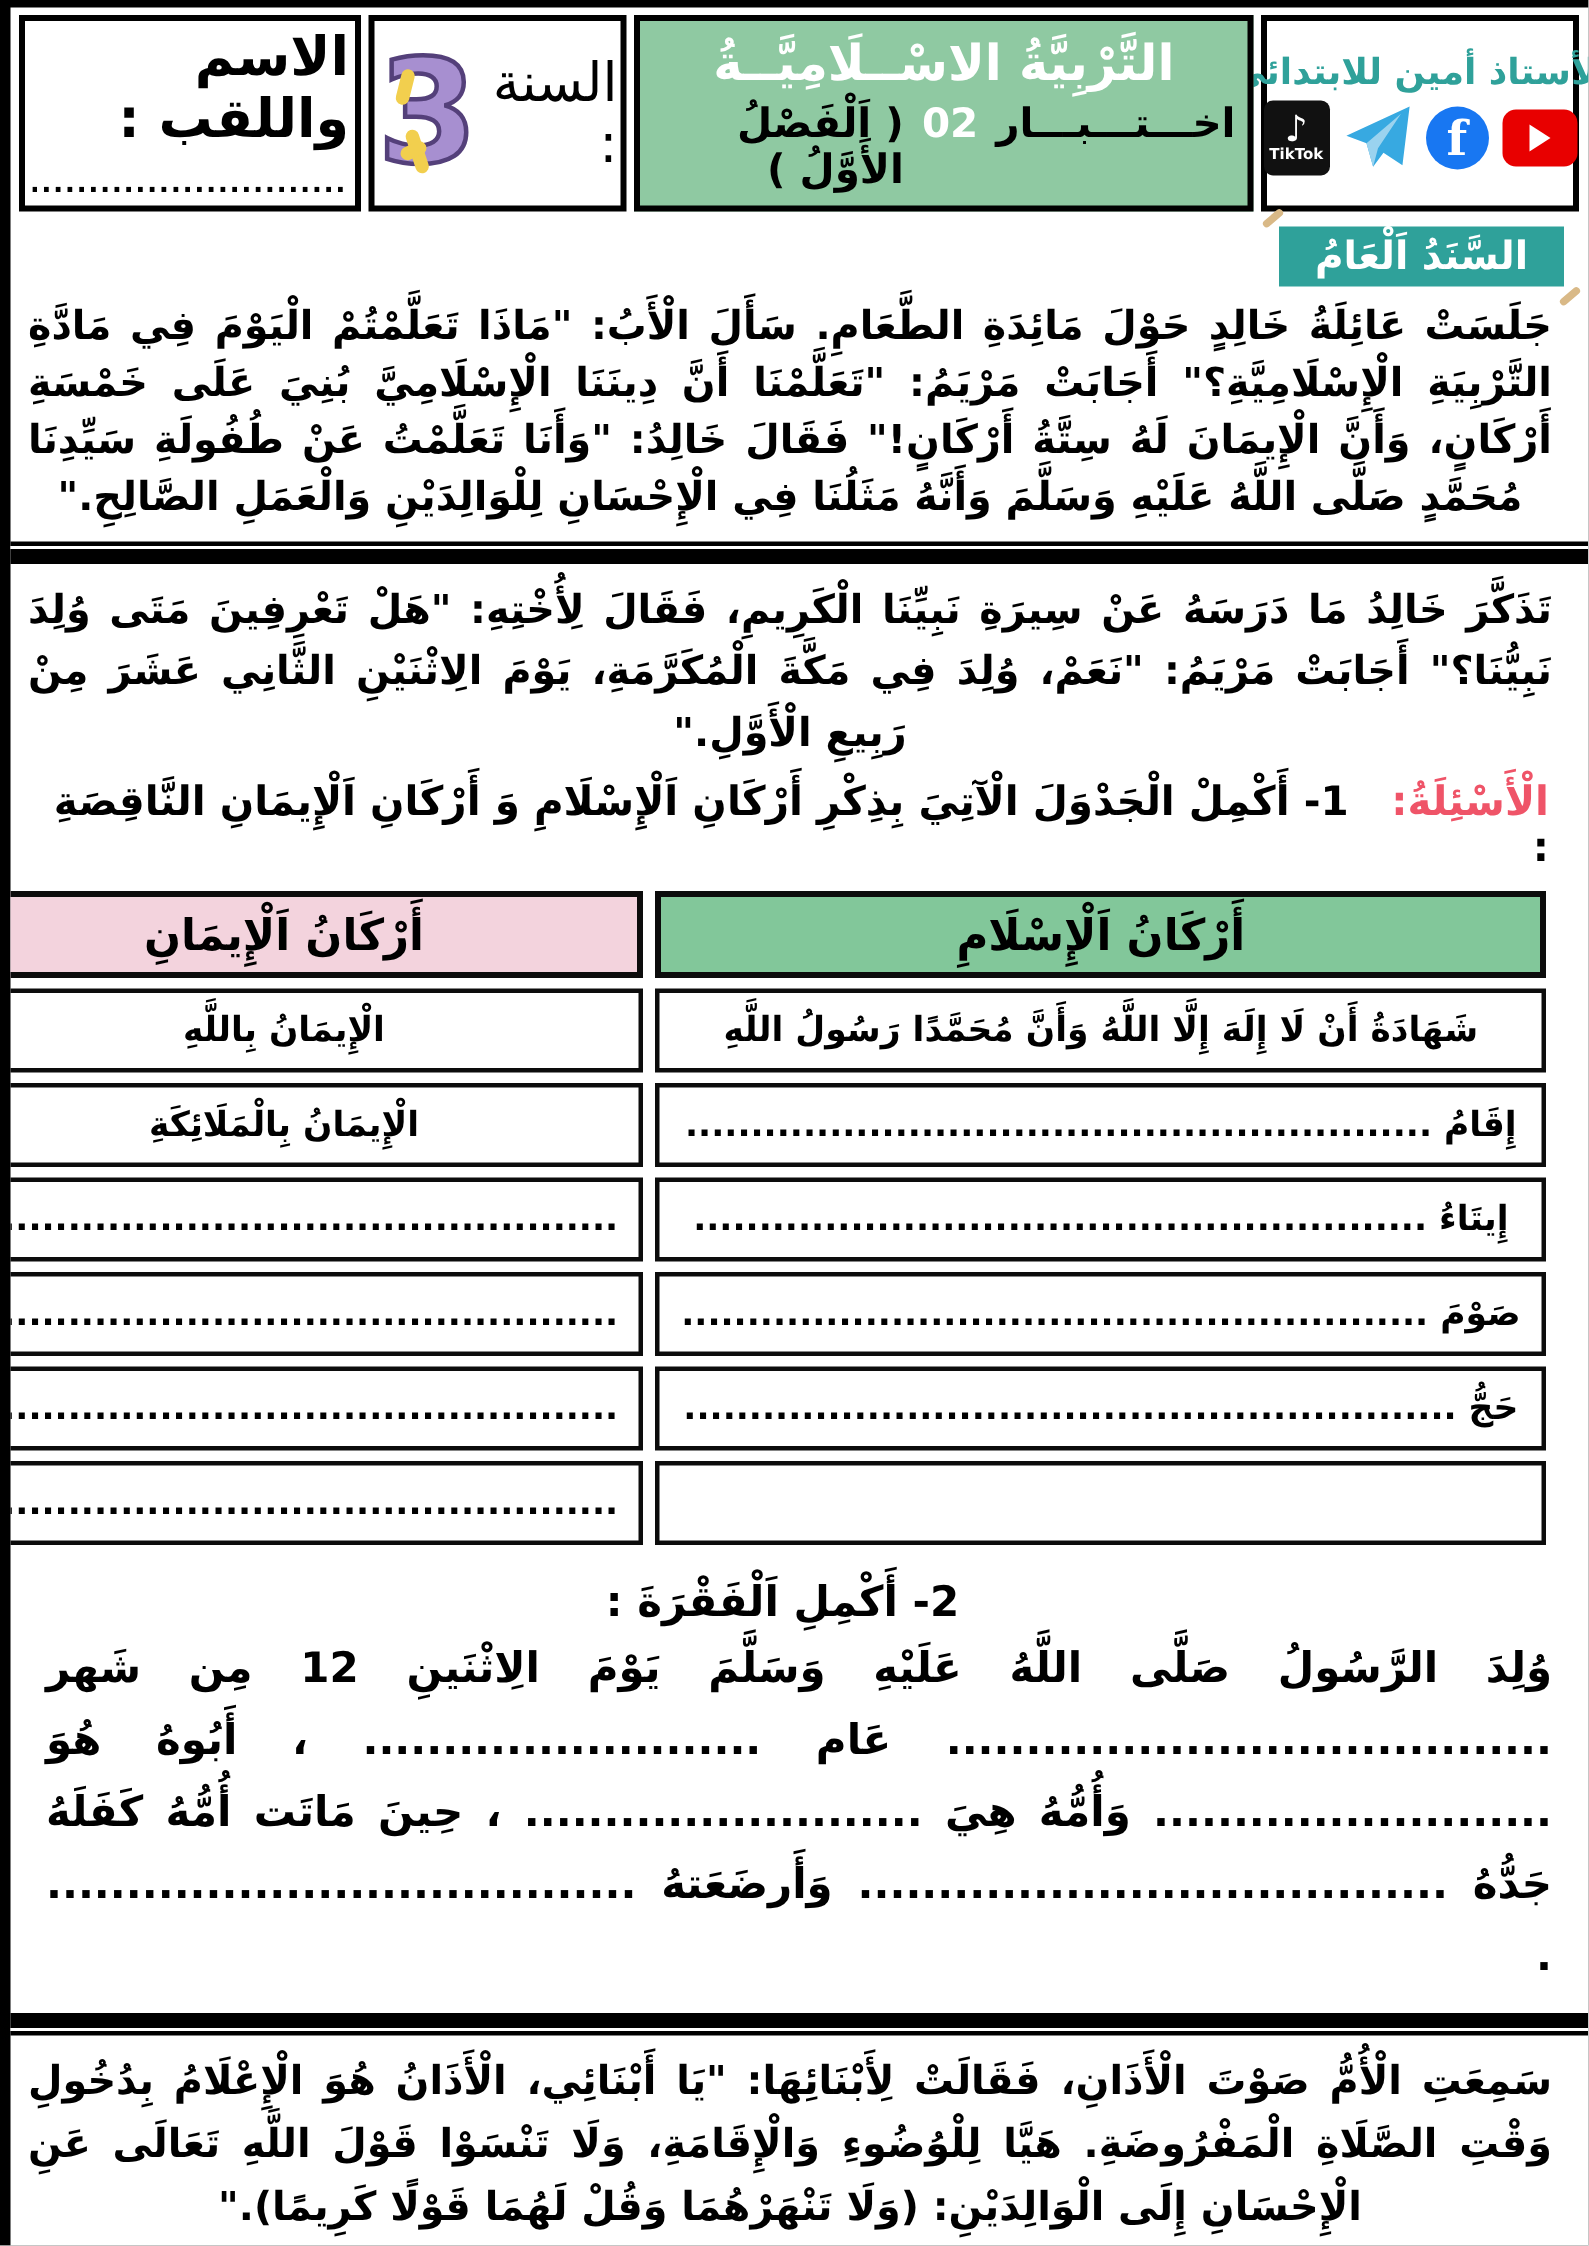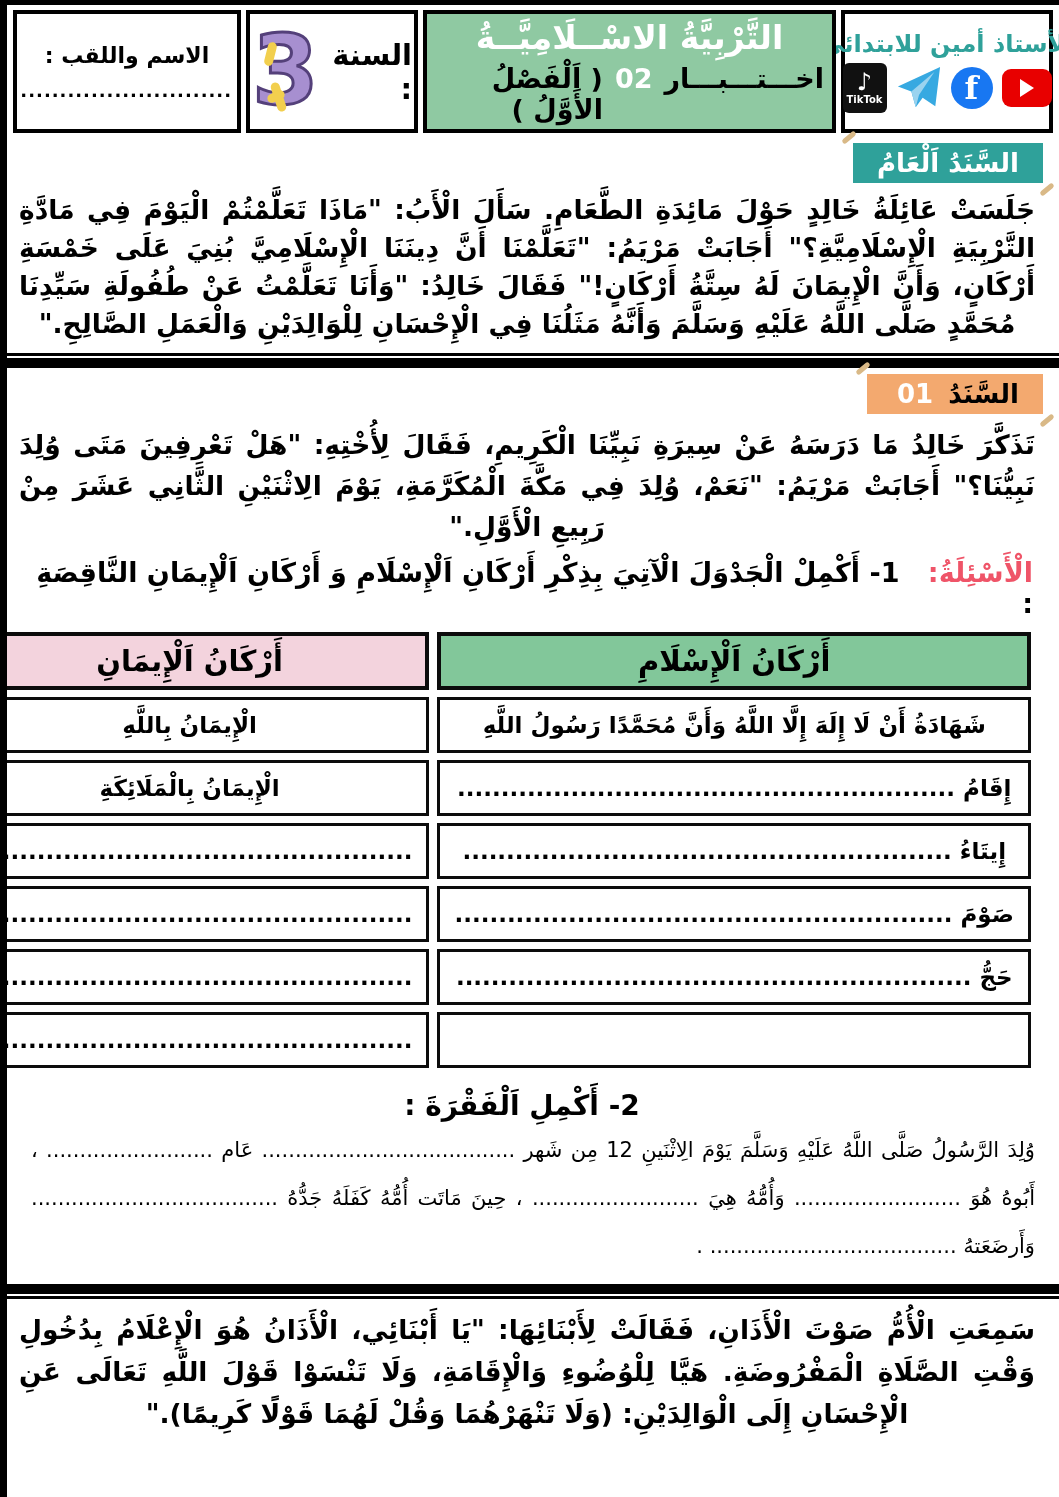--- a/index.html
+++ b/index.html
@@ -20,29 +20,29 @@
   .tt-note{font-size:24px;line-height:24px;font-weight:bold;}
   .tt-label{font-size:10px;font-weight:bold;line-height:12px;}
   .fb{width:42px;height:42px;border-radius:50%;background:var(--fb);color:#fff;font-size:32px;font-weight:bold;font-family:"DejaVu Serif",serif;}
   .yt{width:50px;height:38px;border-radius:9px;background:var(--yt);}
   .yt-play{width:0;height:0;border-left:14px solid #fff;border-top:9px solid transparent;border-bottom:9px solid transparent;}
   .green-cell{flex:1;background:var(--green-bg);display:flex;flex-direction:column;align-items:center;justify-content:center;gap:6px;padding:4px 8px;}
   .subject-title{color:#fff;font-weight:bold;font-size:33px;}
   .exam-line{font-weight:bold;font-size:27px;color:#000;display:flex;gap:12px;align-items:baseline;}
   .exam-num{color:#fff;}
   .year-cell{width:172px;display:flex;align-items:center;justify-content:center;gap:8px;padding:2px;}
-  .year-label{font-weight:bold;font-size:29px;}
+  .year-label{font-weight:normal;font-size:36px;}
   .three-wrap{position:relative;line-height:1;}
   .big-three{font-size:96px;font-weight:bold;color:var(--num-purple);-webkit-text-stroke:3px #54407a;line-height:0.95;}
   .ymark{position:absolute;background:var(--yellow);border-radius:8px;}
   .y1{width:9px;height:24px;transform:rotate(14deg);top:16px;left:14px;}
   .y2{width:9px;height:30px;transform:rotate(-18deg);top:56px;left:22px;}
   .y3{width:18px;height:9px;transform:rotate(-24deg);top:66px;right:34px;}
   .name-cell{width:228px;display:flex;flex-direction:column;align-items:center;justify-content:center;gap:12px;padding:4px;}
-  .name-label{font-weight:bold;font-size:22px;}
+  .name-label{font-weight:bold;font-size:36px;}
   .name-dots{font-weight:bold;font-size:18px;letter-spacing:1px;overflow:hidden;white-space:nowrap;max-width:210px;}
   
   .badge-row{padding:6px 16px 0 16px;position:relative;}
   .badge{display:inline-block;position:relative;font-weight:bold;font-size:26px;padding:5px 24px;margin-left:21px;}
   .badge-aam{background:var(--teal);color:#fff;}
   .badge-01{background:var(--orange);color:#000;}
   .badge-02{background:var(--purple);color:#000;}
   .badge .num{color:#fff;padding:0 6px;}
   .deco{position:absolute;background:var(--tan);border-radius:3px;}
   .deco-a{width:16px;height:5px;transform:rotate(-40deg);top:-8px;left:-12px;}
@@ -57,21 +57,21 @@
   .q-line{margin:6px 26px 4px 26px;font-weight:bold;font-size:27px;text-align:right;}
   .red{color:var(--red);margin-left:19px;}
   
   .pillars{width:calc(100% - 40px);margin:6px 20px;border-collapse:separate;border-spacing:8px 7px;}
   .pillars th{border:4px solid #0c0c0c;font-weight:bold;font-size:29px;padding:8px 6px;}
   .th-islam{background:var(--table-green);width:47%;}
   .th-iman{background:var(--pink);width:53%;}
   .pillars td{border:3px solid #0c0c0c;font-weight:bold;text-align:center;padding:8px 14px;font-size:23px;height:34px;overflow:hidden;white-space:nowrap;}
   td.fill-right{}
   .q2-head{margin:14px 48px 4px 26px;font-weight:bold;font-size:28px;text-align:center;}
-  .q2-para{font-weight:normal;font-size:21px;line-height:48px;text-align:justify;text-align-last:right;margin:4px 24px 14px 24px;}
+  .q2-para{font-weight:bold;font-size:28px;line-height:48px;text-align:justify;text-align-last:right;margin:4px 24px 14px 24px;}
 </style>
 </head>
 <body>
 
 <div class="page">
 
   <div class="header">
 
     <div class="hcell brand-cell">
       <div class="brand-title">الأستاذ أمين للابتدائي</div>
@@ -124,28 +124,20 @@
       <span class="deco deco-a"></span>
       <span class="deco deco-b"></span>
     </span>
   </div>
   <p class="para">جَلَسَتْ عَائِلَةُ خَالِدٍ حَوْلَ مَائِدَةِ الطَّعَامِ. سَأَلَ الْأَبُ: "مَاذَا تَعَلَّمْتُمْ الْيَوْمَ فِي مَادَّةِ التَّرْبِيَةِ الْإِسْلَامِيَّةِ؟" أَجَابَتْ مَرْيَمُ: "تَعَلَّمْنَا أَنَّ دِينَنَا الْإِسْلَامِيَّ بُنِيَ عَلَى خَمْسَةِ أَرْكَانٍ، وَأَنَّ الْإِيمَانَ لَهُ سِتَّةُ أَرْكَانٍ!" فَقَالَ خَالِدُ: "وَأَنَا تَعَلَّمْتُ عَنْ طُفُولَةِ سَيِّدِنَا مُحَمَّدٍ صَلَّى اللَّهُ عَلَيْهِ وَسَلَّمَ وَأَنَّهُ مَثَلُنَا فِي الْإِحْسَانِ لِلْوَالِدَيْنِ وَالْعَمَلِ الصَّالِحِ."</p>
 
   <div class="rule-thin"></div>
   <div class="gap2"></div>
   <div class="rule-thick"></div>
 
-  <div class="badge-row">
-    <span class="badge badge-01">
-      <span>السَّنَدُ</span>
-      <span class="num">01</span>
-      <span class="deco deco-a"></span>
-      <span class="deco deco-b"></span>
-    </span>
-  </div>
   <p class="para para-s1">تَذَكَّرَ خَالِدُ مَا دَرَسَهُ عَنْ سِيرَةِ نَبِيِّنَا الْكَرِيمِ، فَقَالَ لِأُخْتِهِ: "هَلْ تَعْرِفِينَ مَتَى وُلِدَ نَبِيُّنَا؟" أَجَابَتْ مَرْيَمُ: "نَعَمْ، وُلِدَ فِي مَكَّةَ الْمُكَرَّمَةِ، يَوْمَ الِاثْنَيْنِ الثَّانِي عَشَرَ مِنْ رَبِيعِ الْأَوَّلِ."</p>
 
   <div class="q-line">
     <span class="red">الْأَسْئِلَةُ:</span>
     <span>1- أَكْمِلْ الْجَدْوَلَ الْآتِيَ بِذِكْرِ أَرْكَانِ اَلْإِسْلَامِ وَ أَرْكَانِ اَلْإِيمَانِ النَّاقِصَةِ :</span>
   </div>
 
   <table class="pillars">
     <thead>
       <tr>

